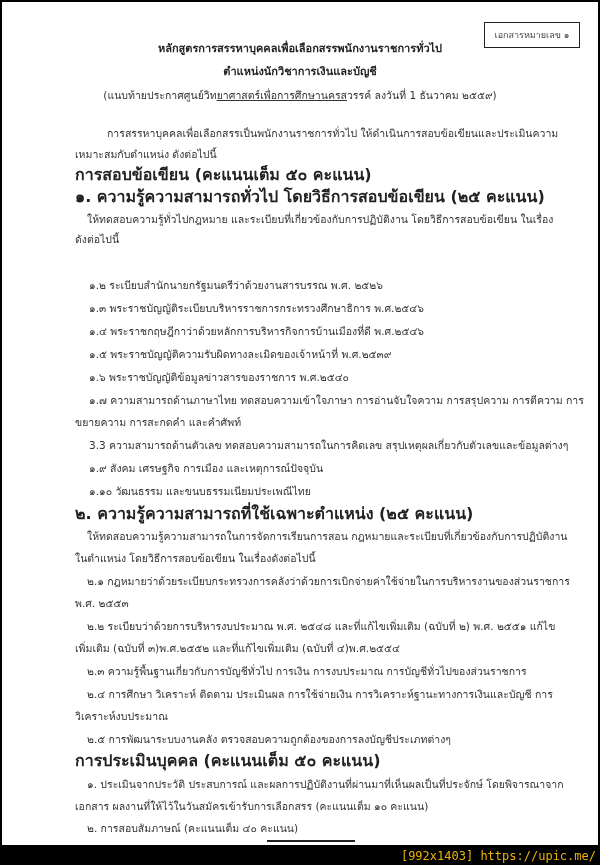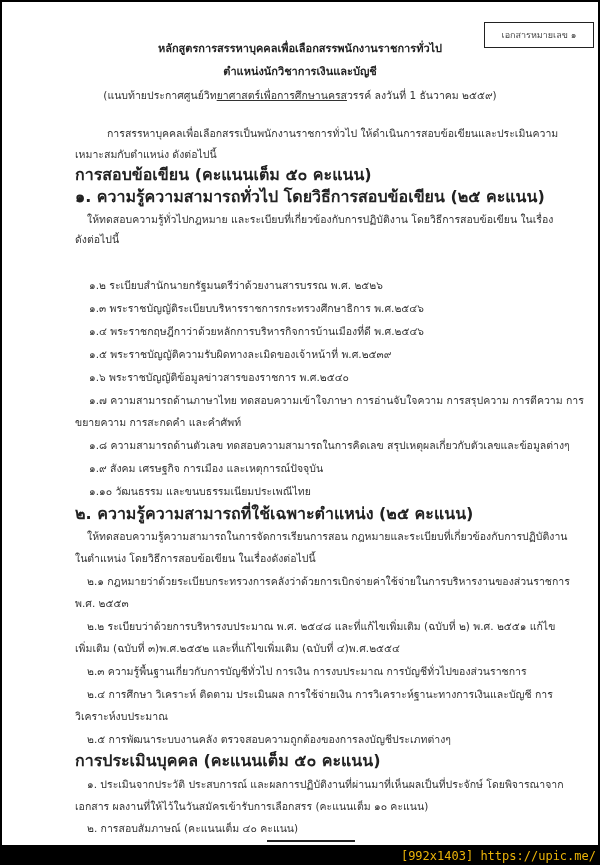--- a/index.html
+++ b/index.html
@@ -1,19 +1,19 @@
 <!DOCTYPE html>
 <html><head>
 <meta charset="utf-8">
 <style>
   html, body { margin:0; padding:0; }
   body { width:600px; height:865px; background:#000; position:relative; overflow:hidden;
          font-family:"DejaVu Sans", sans-serif; color:#333; }
   .page { position:absolute; left:2px; top:2px; width:596px; height:843px; background:#fff; }
-  .docbox { position:absolute; left:482px; top:20px; width:110px; height:26px; border:1.5px solid #222;
+  .docbox { position:absolute; left:482px; top:20px; width:96px; height:26px; border:1.5px solid #222;
             box-sizing:border-box; font-size:9px; line-height:24px; text-align:center; color:#444; }
   .t { position:absolute; white-space:nowrap; font-size:10.5px; line-height:14px; }
   .center { left:0; width:596px; text-align:center; }
   .title { font-weight:bold; font-size:11px; color:#222; }
   .bold { font-weight:bold; color:#222; font-size:16px; }
   .ul { text-decoration:underline; }
   .rule { position:absolute; left:265px; top:796px; width:88px; height:1.5px; background:#222; }
   .footer { position:absolute; right:4px; top:847px; height:18px; line-height:18px; font-family:"DejaVu Sans Mono", monospace;
             font-size:12px; color:#eab308; }
 </style>
@@ -37,21 +37,21 @@
   <div class="t" style="left:85px;top:210px">ให้ทดสอบความรู้ทั่วไปกฎหมาย และระเบียบที่เกี่ยวข้องกับการปฏิบัติงาน โดยวิธีการสอบข้อเขียน ในเรื่อง</div>
   <div class="t" style="left:73px;top:230px">ดังต่อไปนี้</div>
 
   <div class="t" style="left:87px;top:276px">๑.๒  ระเบียบสำนักนายกรัฐมนตรีว่าด้วยงานสารบรรณ พ.ศ. ๒๕๒๖</div>
   <div class="t" style="left:87px;top:299px">๑.๓  พระราชบัญญัติระเบียบบริหารราชการกระทรวงศึกษาธิการ พ.ศ.๒๕๔๖</div>
   <div class="t" style="left:87px;top:322px">๑.๔  พระราชกฤษฎีกาว่าด้วยหลักการบริหารกิจการบ้านเมืองที่ดี  พ.ศ.๒๕๔๖</div>
   <div class="t" style="left:87px;top:345px">๑.๕  พระราชบัญญัติความรับผิดทางละเมิดของเจ้าหน้าที่ พ.ศ.๒๕๓๙</div>
   <div class="t" style="left:87px;top:368px">๑.๖  พระราชบัญญัติข้อมูลข่าวสารของราชการ พ.ศ.๒๕๔๐</div>
   <div class="t" style="left:87px;top:391px">๑.๗  ความสามารถด้านภาษาไทย ทดสอบความเข้าใจภาษา การอ่านจับใจความ การสรุปความ การตีความ การ</div>
   <div class="t" style="left:73px;top:413px">ขยายความ การสะกดคำ และคำศัพท์</div>
-  <div class="t" style="left:87px;top:436px">๑.๘ ความสามารถด้านตัวเลข ทดสอบความสามารถในการคิดเลข สรุปเหตุผลเกี่ยวกับตัวเลขและข้อมูลต่างๆ</div>
+  <div class="t" style="left:87px;top:436px">3.3 ความสามารถด้านตัวเลข ทดสอบความสามารถในการคิดเลข สรุปเหตุผลเกี่ยวกับตัวเลขและข้อมูลต่างๆ</div>
   <div class="t" style="left:87px;top:459px">๑.๙ สังคม เศรษฐกิจ การเมือง และเหตุการณ์ปัจจุบัน</div>
   <div class="t" style="left:87px;top:482px">๑.๑๐ วัฒนธรรม และขนบธรรมเนียมประเพณีไทย</div>
 
   <div class="t bold" style="left:73px;top:505px">๒. ความรู้ความสามารถที่ใช้เฉพาะตำแหน่ง  (๒๕ คะแนน)</div>
   <div class="t" style="left:85px;top:527px">ให้ทดสอบความรู้ความสามารถในการจัดการเรียนการสอน กฎหมายและระเบียบที่เกี่ยวข้องกับการปฏิบัติงาน</div>
   <div class="t" style="left:73px;top:549px">ในตำแหน่ง โดยวิธีการสอบข้อเขียน ในเรื่องดังต่อไปนี้</div>
 
   <div class="t" style="left:85px;top:572px">๒.๑ กฎหมายว่าด้วยระเบียบกระทรวงการคลังว่าด้วยการเบิกจ่ายค่าใช้จ่ายในการบริหารงานของส่วนราชการ</div>
   <div class="t" style="left:73px;top:594px">พ.ศ. ๒๕๕๓</div>
   <div class="t" style="left:85px;top:617px">๒.๒ ระเบียบว่าด้วยการบริหารงบประมาณ พ.ศ. ๒๕๔๘  และที่แก้ไขเพิ่มเติม (ฉบับที่ ๒) พ.ศ. ๒๕๕๑  แก้ไข</div>

